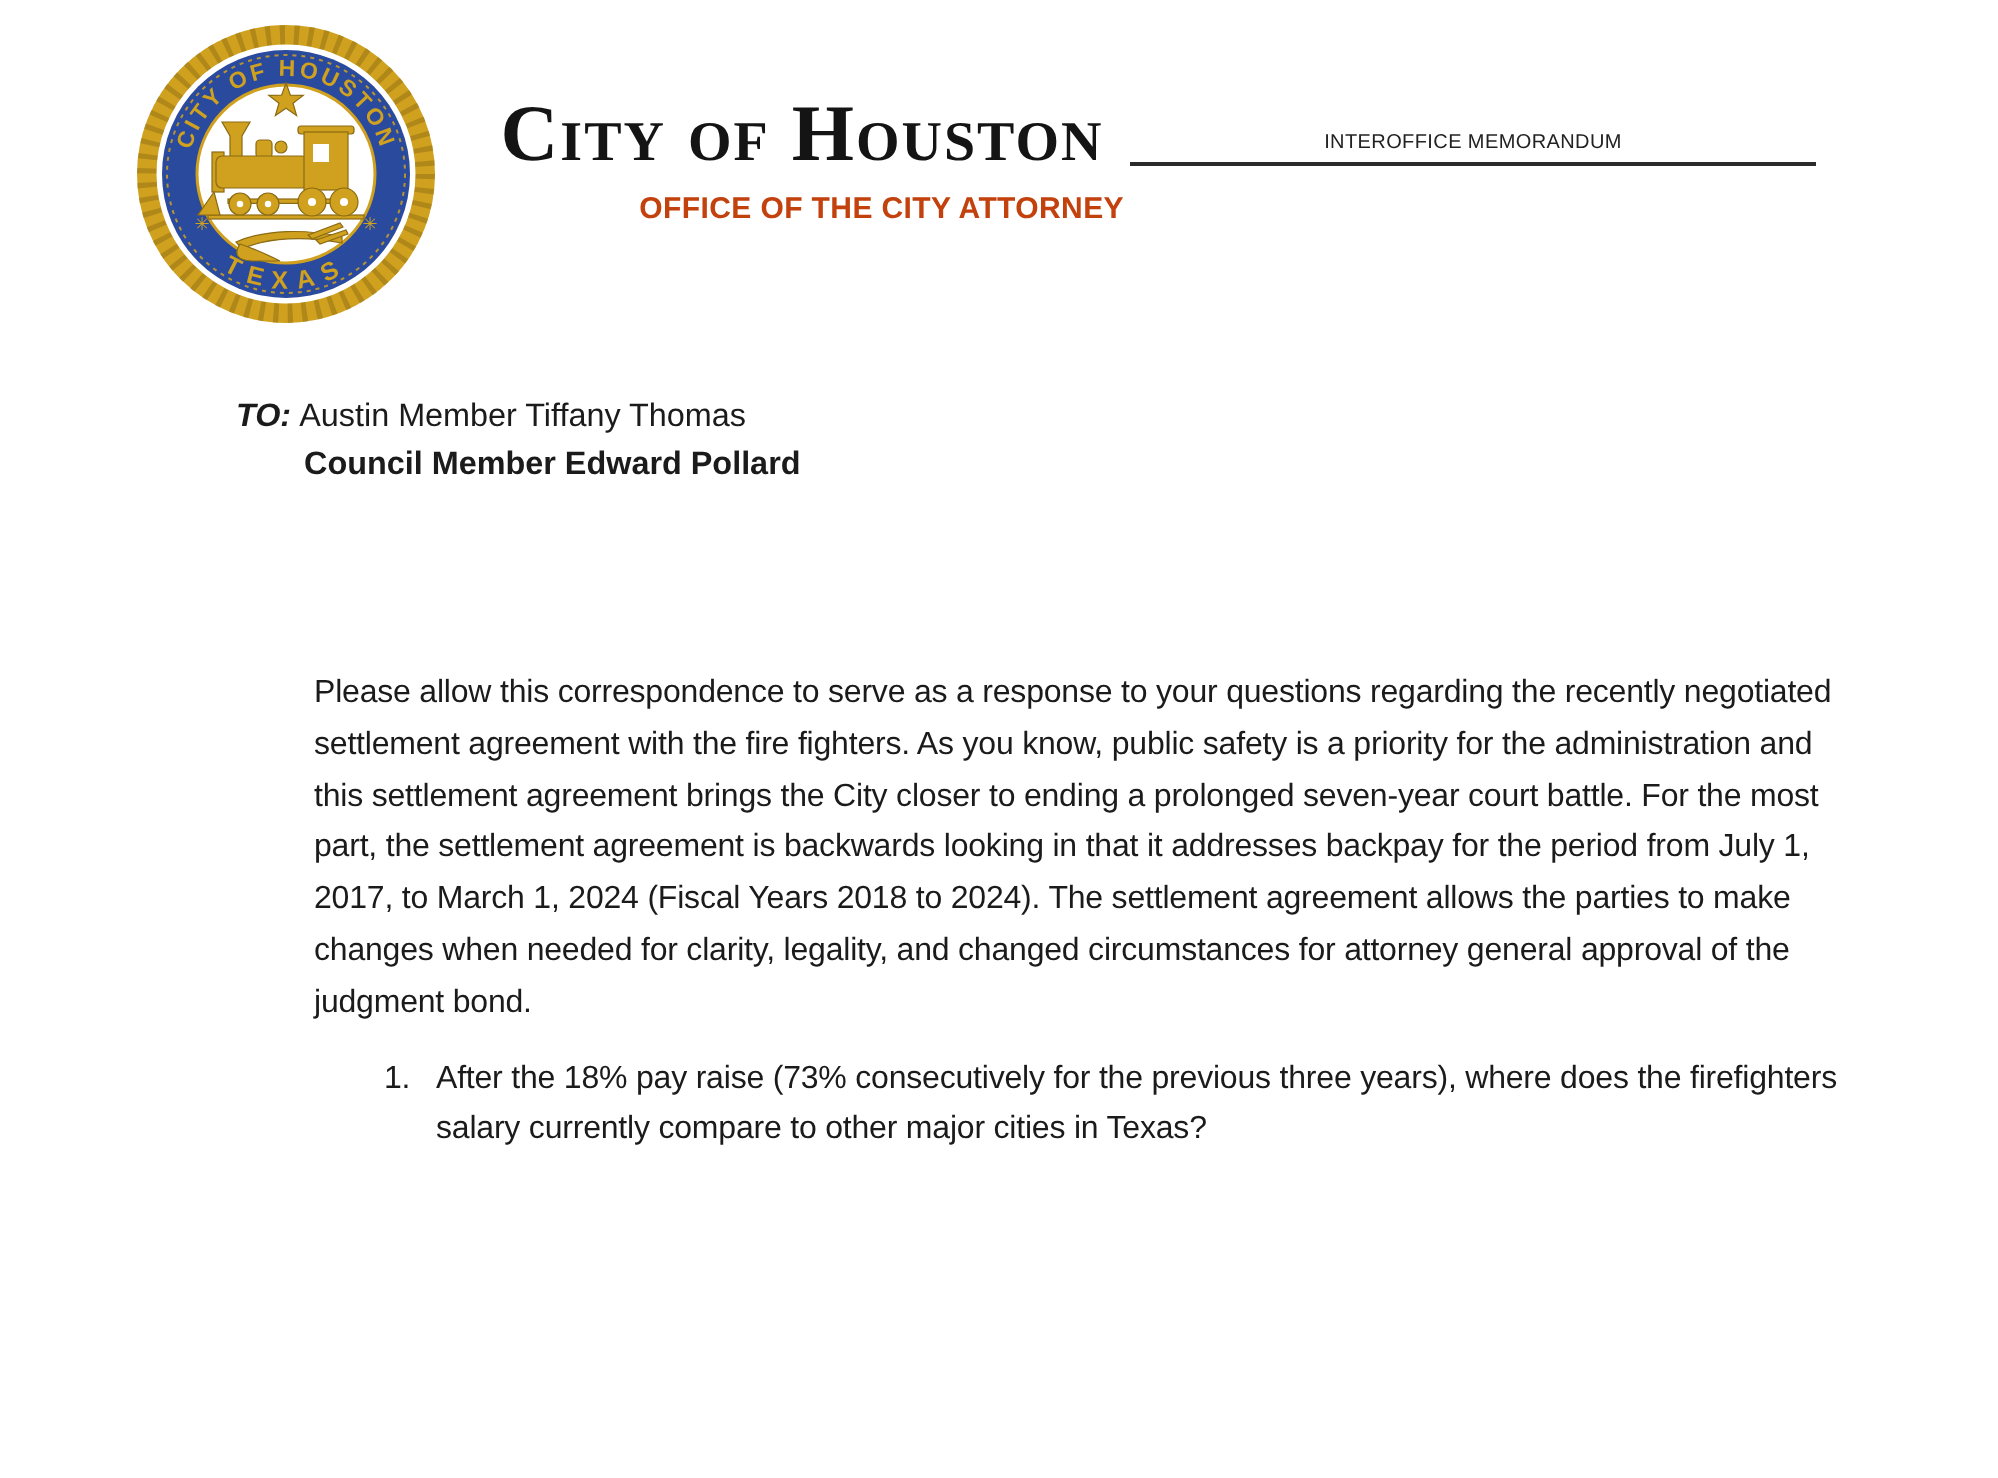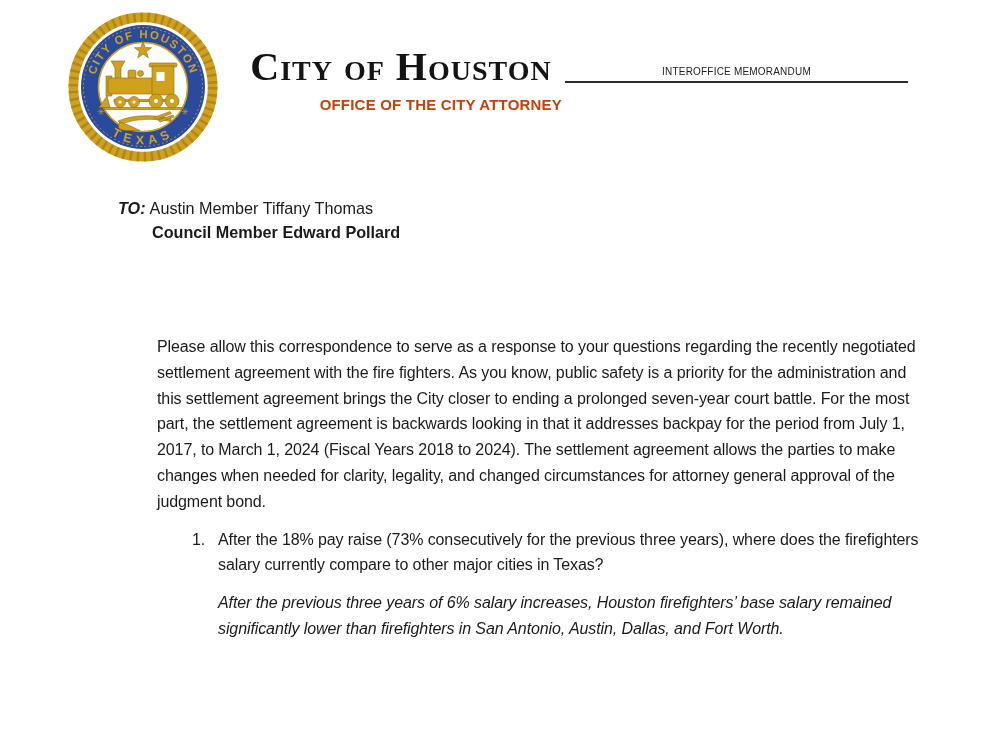--- a/index.html
+++ b/index.html
@@ -137,16 +137,15 @@
       <div class="indent-to">Council Member Edward Pollard</div>
     </div>
   </div>
 
   <div class="body-text">
     <div>Please allow this correspondence to serve as a response to your questions regarding the recently negotiated settlement agreement with the fire fighters. As you know, public safety is a priority for the administration and this settlement agreement brings the City closer to ending a prolonged seven-year court battle. For the most part, the settlement agreement is backwards looking in that it addresses backpay for the period from July 1, 2017, to March 1, 2024 (Fiscal Years 2018 to 2024). The settlement agreement allows the parties to make changes when needed for clarity, legality, and changed circumstances for attorney general approval of the judgment bond.</div>
     <div class="question-row">
       <span class="q-num">1.</span>
       <div class="q-text">After the 18% pay raise (73% consecutively for the previous three years), where does the firefighters salary currently compare to other major cities in Texas?</div>
     </div>
-    <div class="answer">After the previous three years of 6% salary increases, Houston firefighters’ base salary remained significantly lower than firefighters in San Antonio, Austin, Dallas, and Fort Worth.</div>
   </div>
 
 </div>
 
 </body></html>

